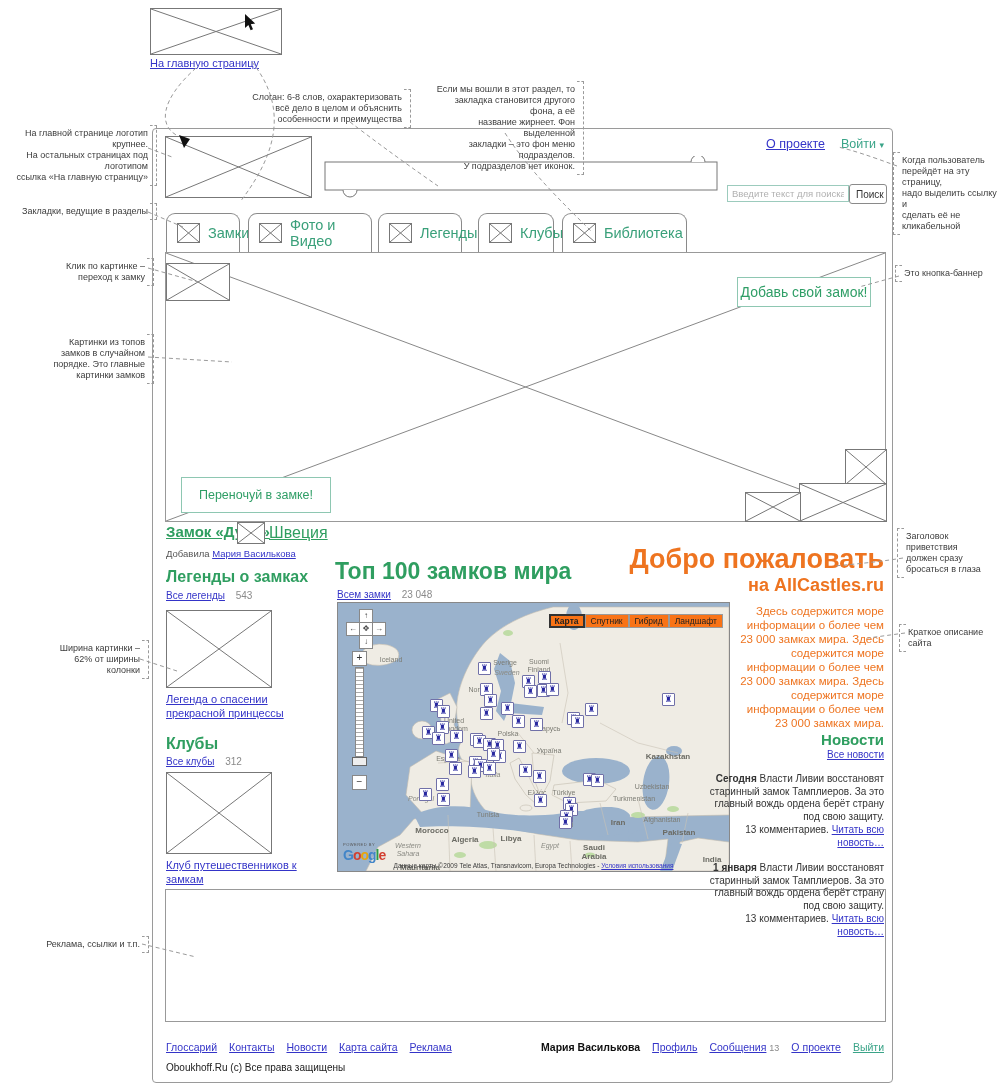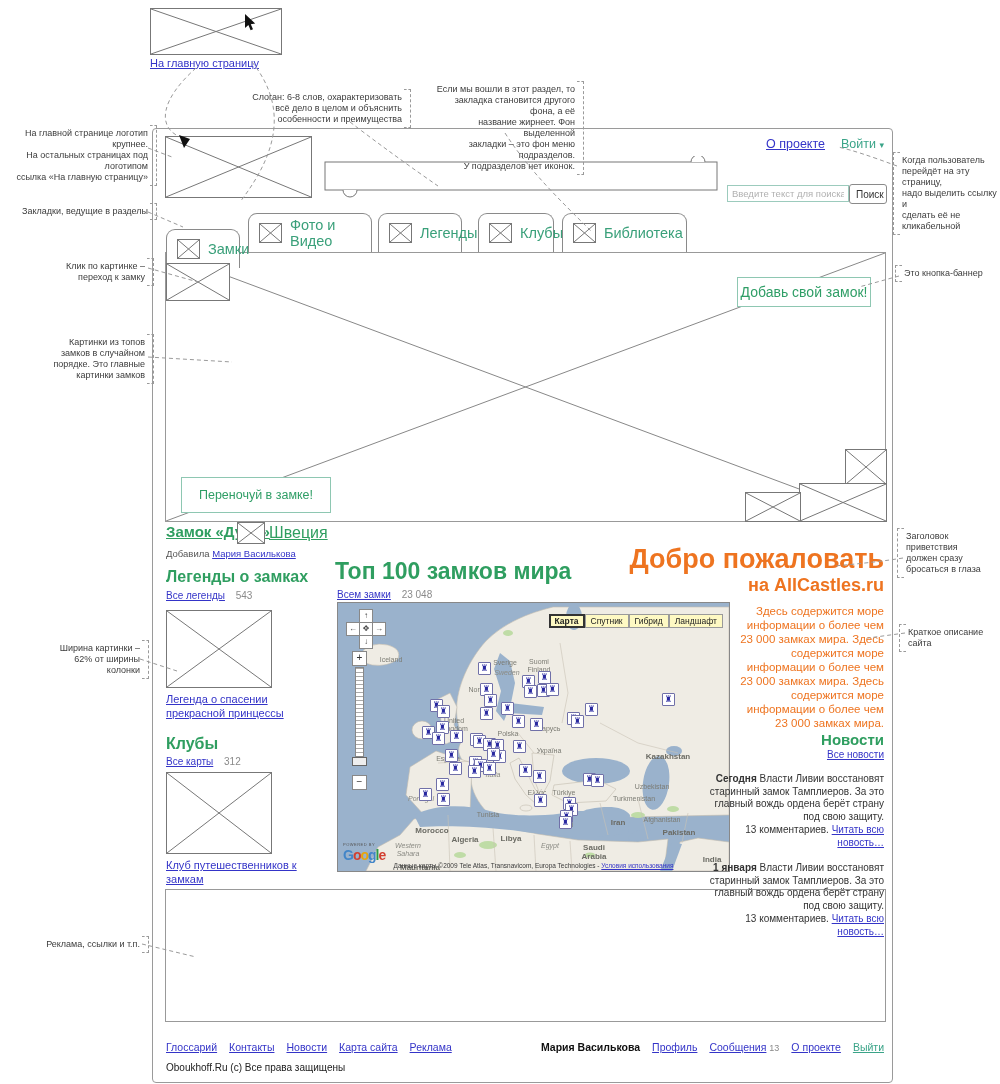--- a/index.html
+++ b/index.html
@@ -50,21 +50,21 @@
   
   .map{position:absolute;left:337px;top:602px;width:391px;height:268px;border:1px solid #888;overflow:hidden;
       background:#9AB2CC;z-index:15;}
   .map > svg{position:absolute;left:0;top:0;}
   .marker{position:absolute;width:11px;height:11px;background:#fff;border:1px solid #7070a8;border-radius:1px;
       font-size:9px;line-height:10px;text-align:center;color:#2828a0;z-index:6;cursor:pointer;}
   .mlabel{position:absolute;font-size:7px;color:#7c7c74;transform:translate(-50%,-50%);text-align:center;
       white-space:pre-line;z-index:4;line-height:1.1;}
   .mlabel.mb{font-size:8px;color:#6b6b64;font-weight:bold;}
   .mlabel.mi{font-style:italic;color:#8b8b84;}
-  .mtbtn{display:inline-block;border:1px solid #9a9a9a;background:#fef9c3;font-size:8.5px;padding:1px 5px;color:#222;cursor:pointer;}
+  .mtbtn{display:inline-block;border:1px solid #9a9a9a;background:#f97316;font-size:8.5px;padding:1px 5px;color:#222;cursor:pointer;}
   .mtbtn.active{border:2px solid #333;font-weight:bold;padding:0 4px;}
   .mapbtns{position:absolute;top:7px;right:6px;z-index:8;white-space:nowrap;}
   .panbtn{position:absolute;width:12px;height:12px;background:#fff;border:1px solid #888;font-size:8px;line-height:11px;
       text-align:center;color:#444;z-index:8;cursor:pointer;}
   .zslider{position:absolute;z-index:8;}
   .zbtn{position:absolute;width:13px;height:13px;background:#fff;border:1px solid #888;font-size:10px;line-height:12px;
       text-align:center;color:#333;cursor:pointer;}
   .ztrack{position:absolute;left:3px;top:16px;width:7px;height:88px;background:#fff;border:1px solid #888;
       background-image:repeating-linear-gradient(to bottom,#aaa 0,#aaa 1px,#fff 1px,#fff 4px);cursor:pointer;}
   .zhandle{position:absolute;left:0;top:106px;width:13px;height:7px;background:#eee;border:1px solid #666;cursor:grab;}
@@ -167,21 +167,21 @@
     <path d="M368,6 a7,7 0 0 1 14,0" fill="#fff" stroke="#777"></path>
     <path d="M20,34 a7,7 0 0 0 14,0" fill="#fff" stroke="#777"></path>
   </svg>
   <div class="hlink-row">
     <a class="blink">О проекте</a>
     <span class="tlink"><span>Войти</span> <span style="font-size:9px;">▾</span></span>
   </div>
   <input class="search-input" placeholder="Введите текст для поиска" style="">
   <button class="search-btn">Поиск</button>
 
-  <div class="tab" style="left:166px;width:74px;margin-top:16px;">
+  <div class="tab" style="left:166px;width:74px;">
     <span class="ticon">
         <svg>
           <line x1="0" y1="0" x2="100%" y2="100%"></line>
           <line x1="100%" y1="0" x2="0" y2="100%"></line>
         </svg>
       </span>
     <span>Замки</span>
   </div>
   <div class="tab" style="left:248px;width:124px;">
     <span class="ticon">
@@ -274,21 +274,21 @@
   <div class="xbox" style="left:166px;top:610px;width:104px;height:76px;z-index:15;">
     <svg>
         <line x1="0" y1="0" x2="100%" y2="100%"></line>
         <line x1="100%" y1="0" x2="0" y2="100%"></line>
       </svg>
   </div>
   <a class="blink lcol-link" style="left:166px;top:692px;">Легенда о спасении прекрасной принцессы</a>
 
   <div class="h-green" style="left:166px;top:735px;font-size:16px;">Клубы</div>
   <div class="sub-row" style="left:166px;top:756px;">
-    <a class="blink">Все карты</a>
+    <a class="blink">Все клубы</a>
     <span class="count" style="margin-left:8px;">312</span>
   </div>
   <div class="xbox" style="left:166px;top:772px;width:104px;height:80px;z-index:15;">
     <svg>
         <line x1="0" y1="0" x2="100%" y2="100%"></line>
         <line x1="100%" y1="0" x2="0" y2="100%"></line>
       </svg>
   </div>
   <a class="blink lcol-link" style="left:166px;top:858px;">Клуб путешественников к замкам</a>
 

